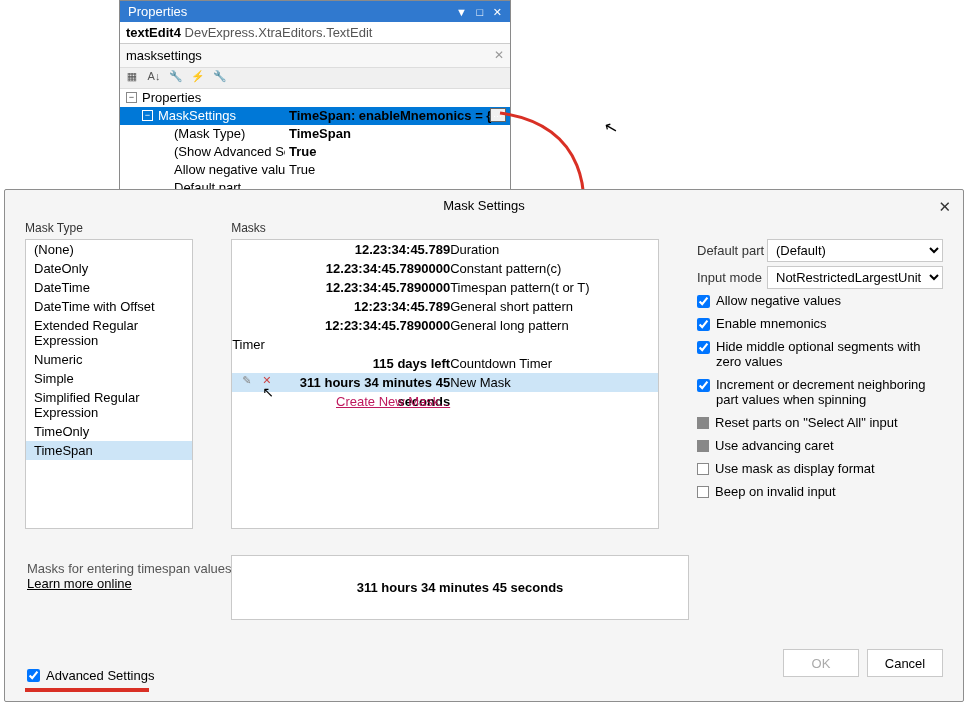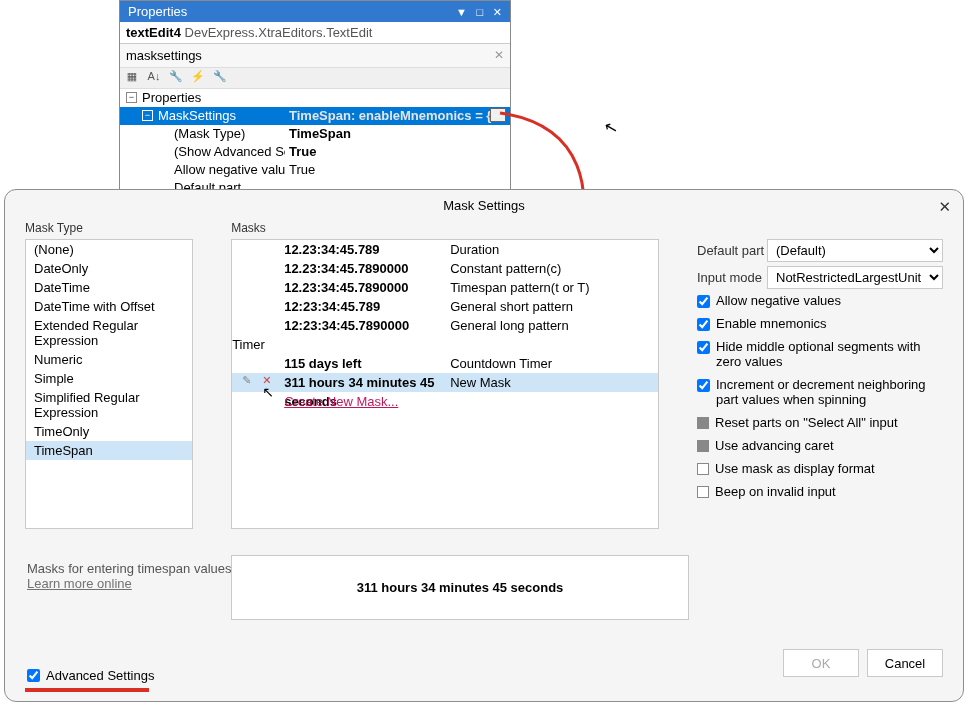--- a/index.html
+++ b/index.html
@@ -16,65 +16,65 @@
 .props-search input { width: 100%; border: none; padding: 4px 24px 4px 6px; background: #f7f7f7; font-size: 13px; outline: none; }
 .props-search .clr { position: absolute; right: 6px; top: 4px; color: #999; cursor: pointer; font-size: 12px; }
 .props-toolbar { padding: 2px 4px; display: flex; gap: 6px; border-top: 1px solid #ddd; border-bottom: 1px solid #ddd; background: #f0f0f0; }
 .props-toolbar span { width: 16px; height: 16px; display: inline-block; font-size: 11px; text-align: center; color: #555; cursor: pointer; }
 .props-grid { }
 .prow { display: flex; font-size: 13px; height: 18px; line-height: 18px; position: relative; }
 .prow .nm { width: 165px; padding-left: 22px; white-space: nowrap; overflow: hidden; }
 .prow .vl { flex: 1; padding-left: 4px; font-weight: 600; white-space: nowrap; overflow: hidden; }
 .prow.head .vl { font-weight: 700; }
 .prow.sel { background: #0078d7; color: #fff; }
-.prow.sel .vl { color: #e5e5e5; }
+.prow.sel .vl { color: #000000; }
 .prow .exp { position: absolute; left: 6px; top: 3px; width: 11px; height: 11px; border: 1px solid #888; font-size: 9px; line-height: 9px; text-align: center; background: #fff; color: #333; cursor: pointer; }
 .prow.sel .exp { border-color: #fff; background: #0078d7; color: #fff; }
 .prow .ellip { position: absolute; right: 4px; top: 1px; width: 16px; height: 14px; border: 1px solid #666; background: #f0f0f0; font-size: 9px; text-align: center; line-height: 10px; cursor: pointer; letter-spacing: 1px; }
 .prow.child .nm { padding-left: 38px; }
 .prow.norm .vl { font-weight: 400; }
 
 
 .cursor1 { position: absolute; left: 604px; top: 118px; pointer-events: none; font-size: 16px; transform: rotate(-15deg); }
 
 
-.dialog { position: absolute; left: 4px; top: 189px; width: 960px; height: 513px; border: 1px solid #8e8e8e; background: #f5f5f5; border-radius: 12px; }
+.dialog { position: absolute; left: 4px; top: 189px; width: 960px; height: 513px; border: 1px solid #8e8e8e; background: #f5f5f5; border-radius: 2px; }
 .dlg-title { text-align: center; padding: 8px; font-size: 13px; position: relative; }
 .dlg-close { position: absolute; right: 12px; top: 8px; font-size: 15px; cursor: pointer; color: #333; }
 .dlg-body { padding: 0 20px; display: flex; gap: 38px; }
 
 .col-label { font-size: 12px; color: #333; margin-bottom: 4px; }
 .col1 { width: 180px; }
 .listbox { border: 1px solid #c9c9c9; background: #fff; height: 290px; }
 .li { padding: 2px 8px; font-size: 13px; cursor: pointer; }
 .li.sel { background: #cde5f7; }
 
 .col2 { width: 458px; }
 .maskbox { border: 1px solid #c9c9c9; background: #fff; height: 290px; position: relative; }
 .mrow { display: flex; font-size: 13px; height: 19px; line-height: 19px; cursor: pointer; }
-.mrow .ms { width: 218px; padding-left: 52px; font-weight: 600; }
+.mrow .ms { width: 218px; padding-left: 52px; font-weight: 600; text-align: right; }
 .mrow .md { flex: 1; }
 .mrow.sel { background: #cde5f7; }
 .mrow.link .ms { color: #be185d; text-decoration: underline; font-weight: 400; cursor: pointer; }
 .mrow-icons { position: absolute; left: 10px; top: 134px; display: flex; gap: 6px; }
 .mrow-icons .ico { width: 14px; height: 14px; font-size: 11px; color: #888; cursor: pointer; }
 .mrow-icons .del { color: #c44; }
 .cursor2 { position: absolute; left: 30px; top: 144px; pointer-events: none; font-size: 14px; }
 
 .col3 { flex: 1; }
 .formrow { display: flex; align-items: center; margin-bottom: 4px; font-size: 13px; }
 .formrow .lbl { width: 70px; color: #333; }
 .formrow select { flex: 1; border: 1px solid #c9c9c9; padding: 2px 4px; font-size: 13px; background: #fff; }
 .chk { display: flex; align-items: flex-start; gap: 6px; margin: 4px 0 8px; font-size: 13px; }
 .chk input { margin-top: 2px; }
 .chk.square input { appearance: none; width: 12px; height: 12px; border: 1px solid #888; background: #888; }
 .chk.square.unchecked input { background: #fff; }
 
 .footer-left { position: absolute; left: 22px; bottom: 110px; font-size: 12px; color: #555; }
-.footer-left a { color: #737373; text-decoration: underline; }
+.footer-left a { color: #000000; text-decoration: underline; }
 
 .preview { position: absolute; left: 226px; top: 365px; width: 458px; height: 65px; border: 1px solid #c9c9c9; background: #fff; display: flex; align-items: center; justify-content: center; font-weight: 700; font-size: 14px; }
 
 .adv { position: absolute; left: 22px; bottom: 18px; display: flex; align-items: center; gap: 6px; font-size: 13px; }
 .redline { position: absolute; left: 20px; bottom: 9px; width: 124px; height: 4px; background: #d93025; }
 
 .btns { position: absolute; right: 20px; bottom: 24px; display: flex; gap: 8px; }
 .btn { width: 76px; height: 28px; border: 1px solid #c9c9c9; background: #fff; font-size: 13px; cursor: pointer; }
 .btn.dis { color: #aaa; cursor: default; }
 

